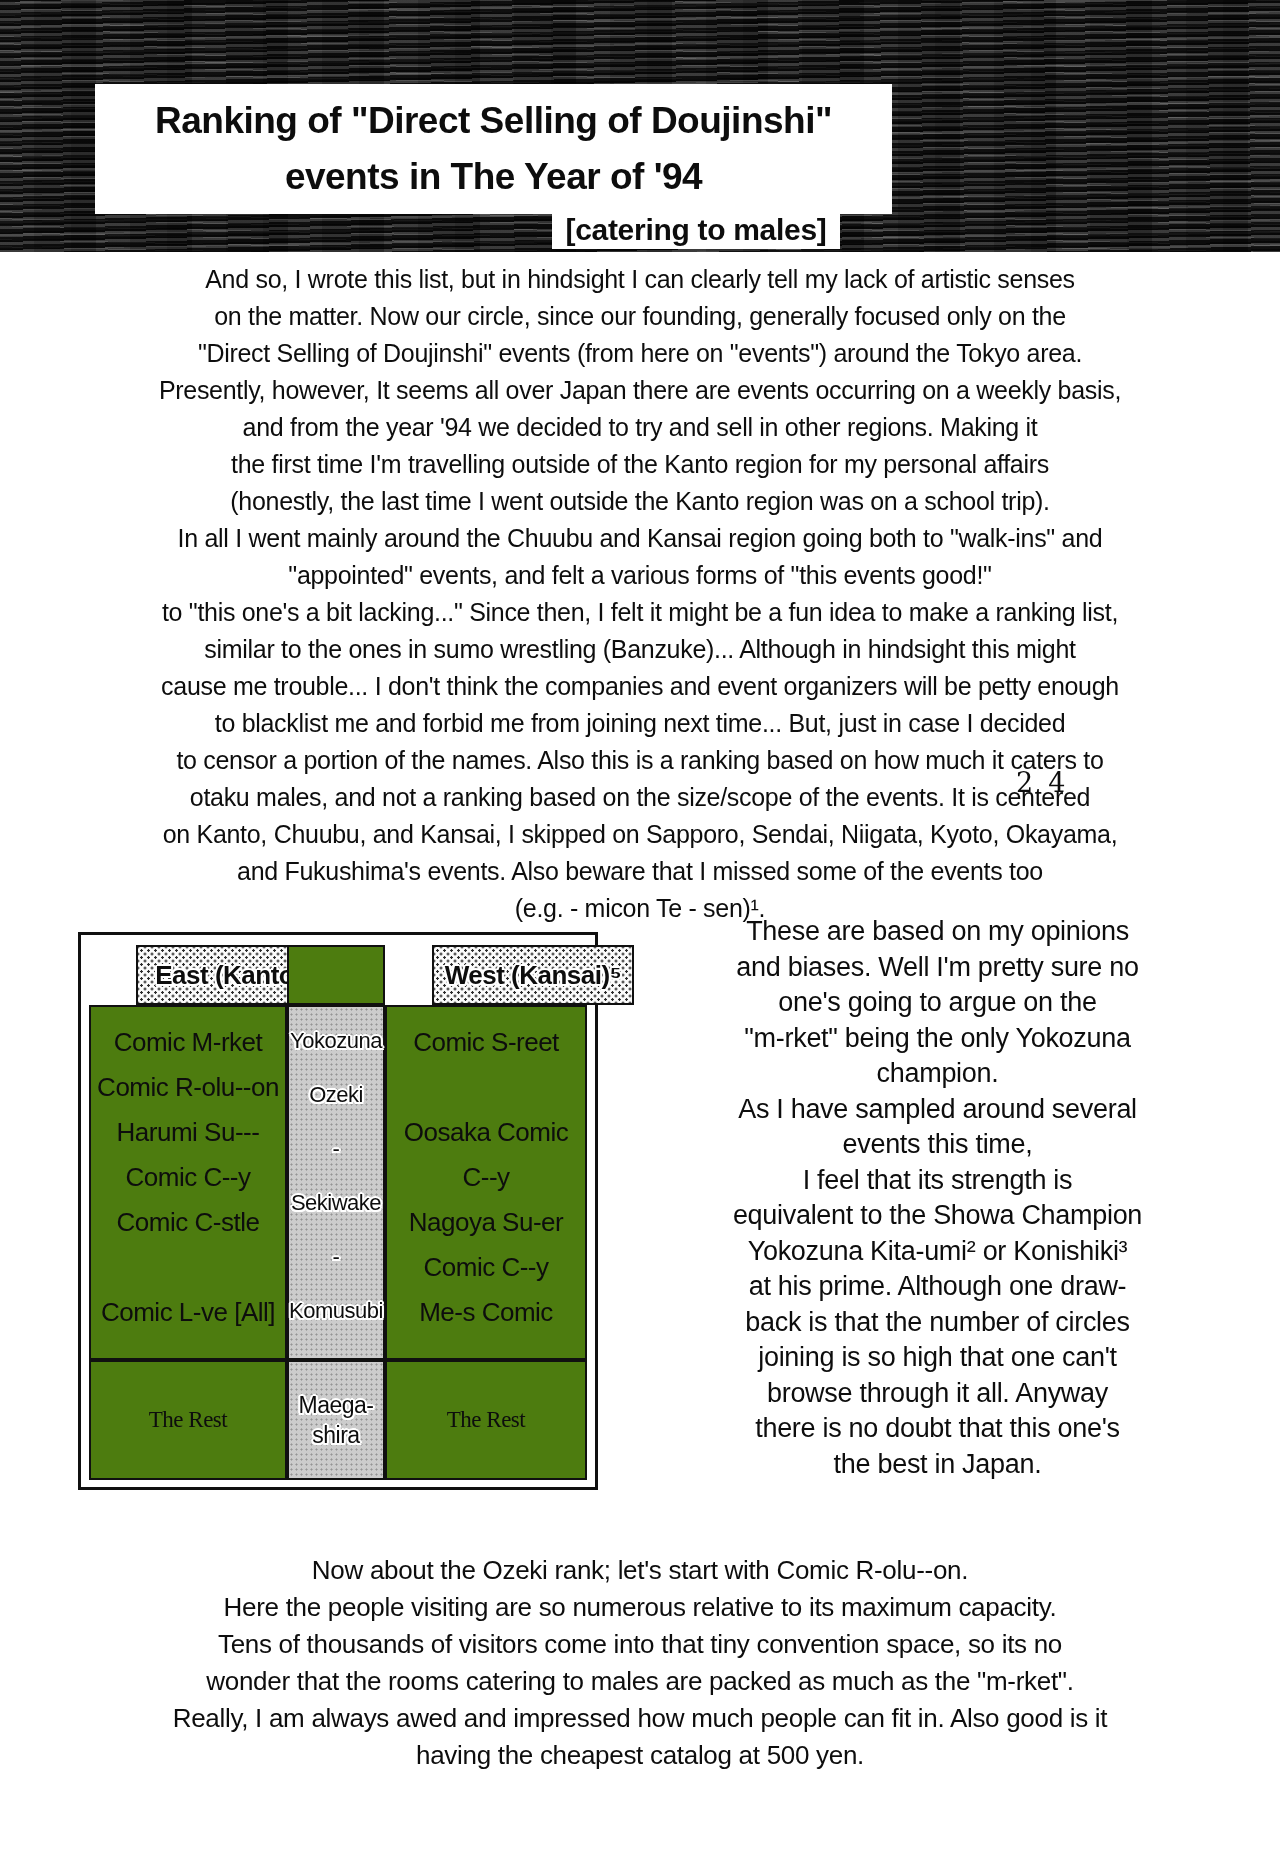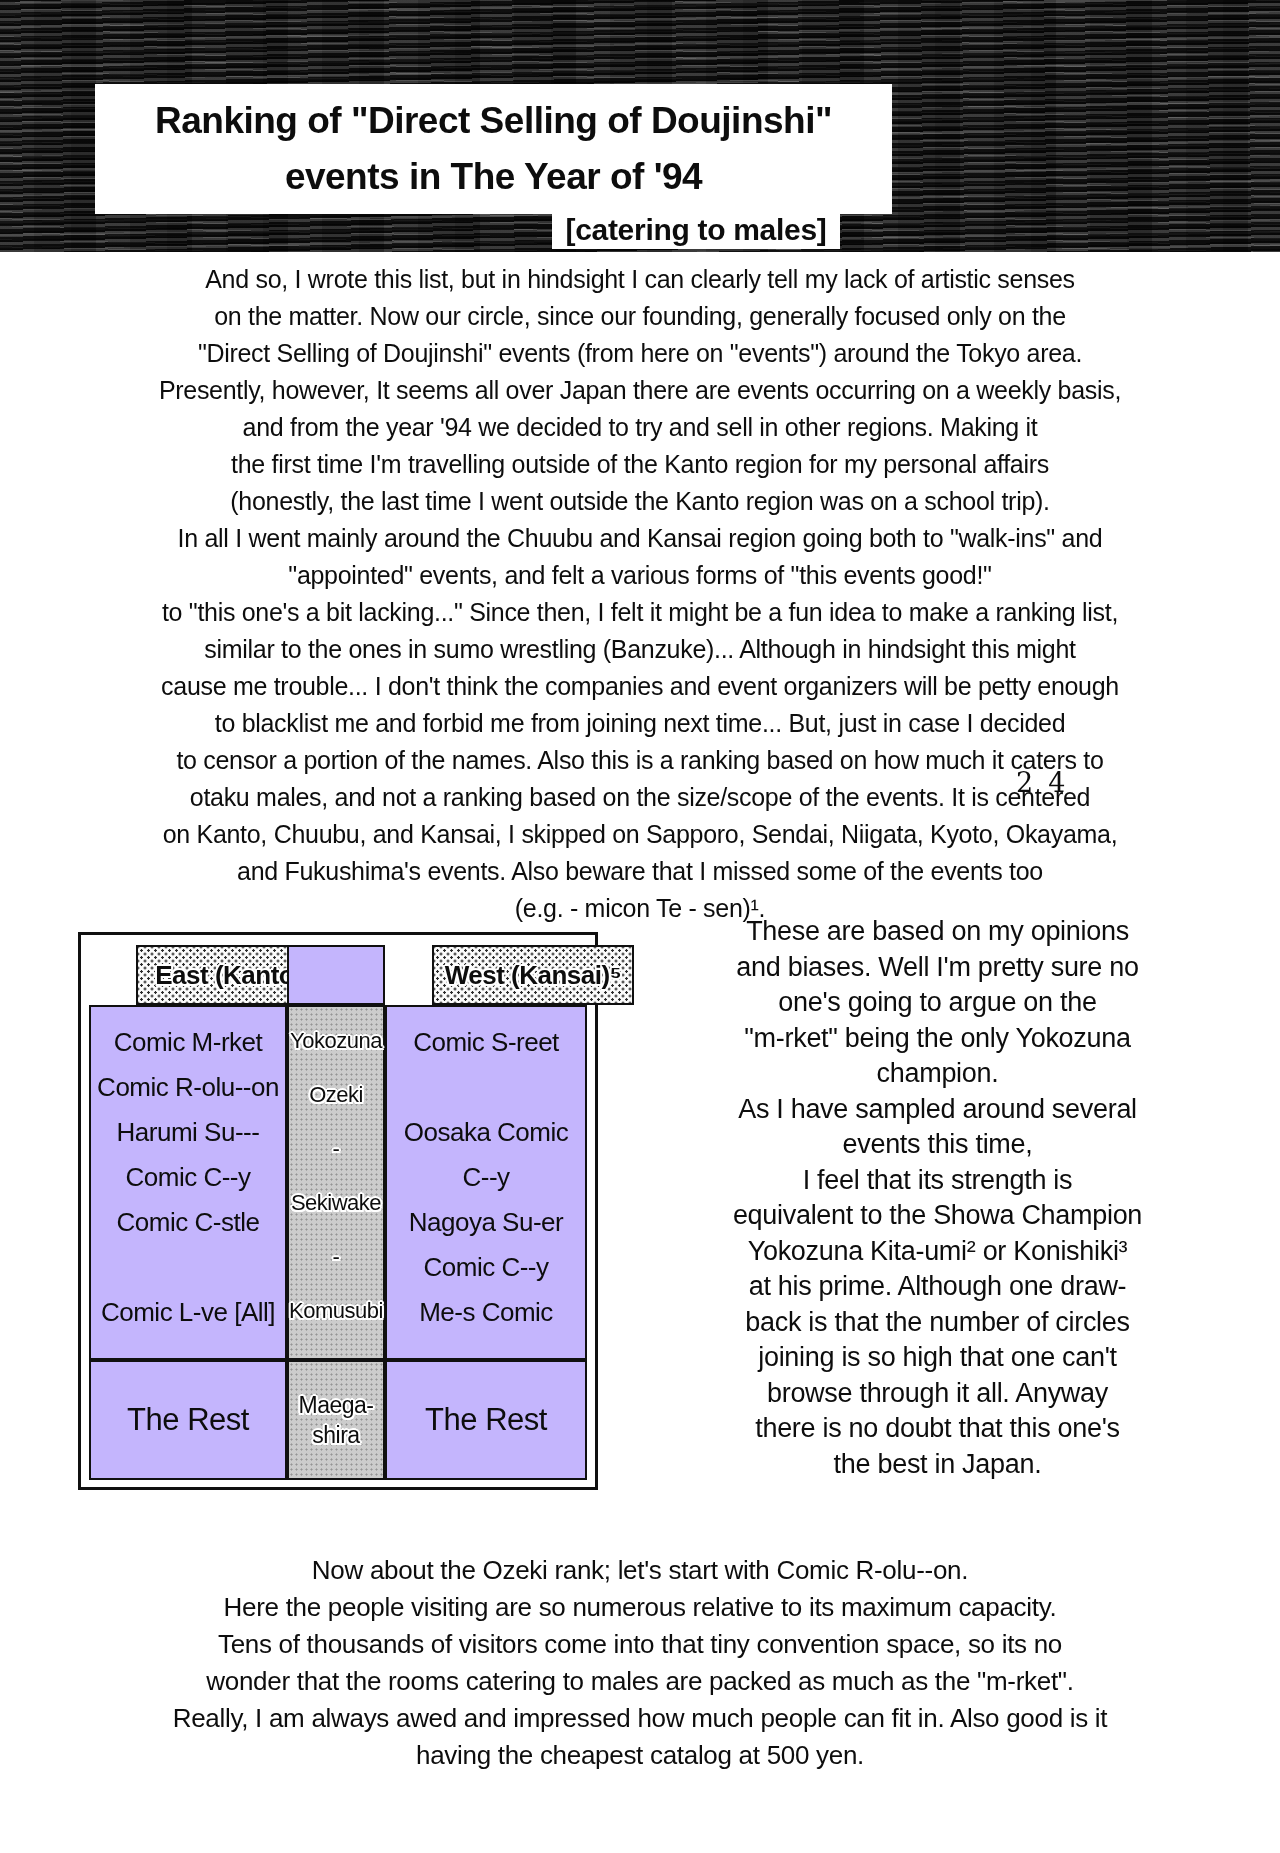--- a/index.html
+++ b/index.html
@@ -50,21 +50,21 @@
   .closing {
     position:absolute; left:40px; top:1552px; width:1200px;
     font-size:26px; line-height:37px; letter-spacing:-0.3px;
     text-align:center; white-space:pre-line;
   }
   
   .banzuke {
     position:absolute; left:78px; top:932px; width:520px; height:558px;
     border:3px solid #101010; background:#ffffff;
   }
-  .cell { position:absolute; border:2px solid #101010; display:flex; align-items:center; justify-content:center; background:#c4b5fd; }
+  .cell { position:absolute; border:2px solid #101010; display:flex; align-items:center; justify-content:center; background:#4d7c0f; }
   .dots-header {
     background-color:#fbfbfb;
     background-image:
       radial-gradient(circle, #2b2b2b 1.1px, transparent 1.45px),
       radial-gradient(circle, #2b2b2b 1.1px, transparent 1.45px);
     background-size:7px 7px; background-position:0 0, 3.5px 3.5px;margin-left:47px;
   }
   .dots-gray {
     background-color:#cccccc;
     background-image:radial-gradient(circle, #949494 .9px, transparent 1.15px);
@@ -81,21 +81,21 @@
   .west-header { left:304px; top:10px; width:202px; height:60px; }
   .hdr-label { font-size:26px; font-weight:bold; letter-spacing:-0.5px; }
   .east-body { left:8px;  top:70px; width:198px; height:355px; align-items:flex-start; }
   .mid-body  { left:206px; top:70px; width:98px;  height:355px; align-items:flex-start; }
   .west-body { left:304px; top:70px; width:202px; height:355px; align-items:flex-start; }
   .entries { width:100%; padding-top:13px; font-size:26px; line-height:45px; letter-spacing:-0.5px; text-align:center; white-space:pre-line; }
   .ranks   { width:100%; padding-top:7px;  font-size:22px; line-height:54px; letter-spacing:-0.5px; text-align:center; white-space:pre-line; }
   .east-rest { left:8px;  top:425px; width:198px; height:120px; }
   .mid-rest  { left:206px; top:425px; width:98px;  height:120px; }
   .west-rest { left:304px; top:425px; width:202px; height:120px; }
-  .rest-label { font-size:31px; letter-spacing:-0.5px; }
+  .rest-label { font-size:23px; letter-spacing:-0.5px;font-family:Liberation Serif, serif; }
   .maega { font-size:23px; line-height:30px; text-align:center; white-space:pre-line; letter-spacing:-0.5px; }
 </style>
 </head>
 <body>
 
 <div class="page">
 
   <div class="band">
     <div class="title-box">
       <div class="title">Ranking of "Direct Selling of Doujinshi"

